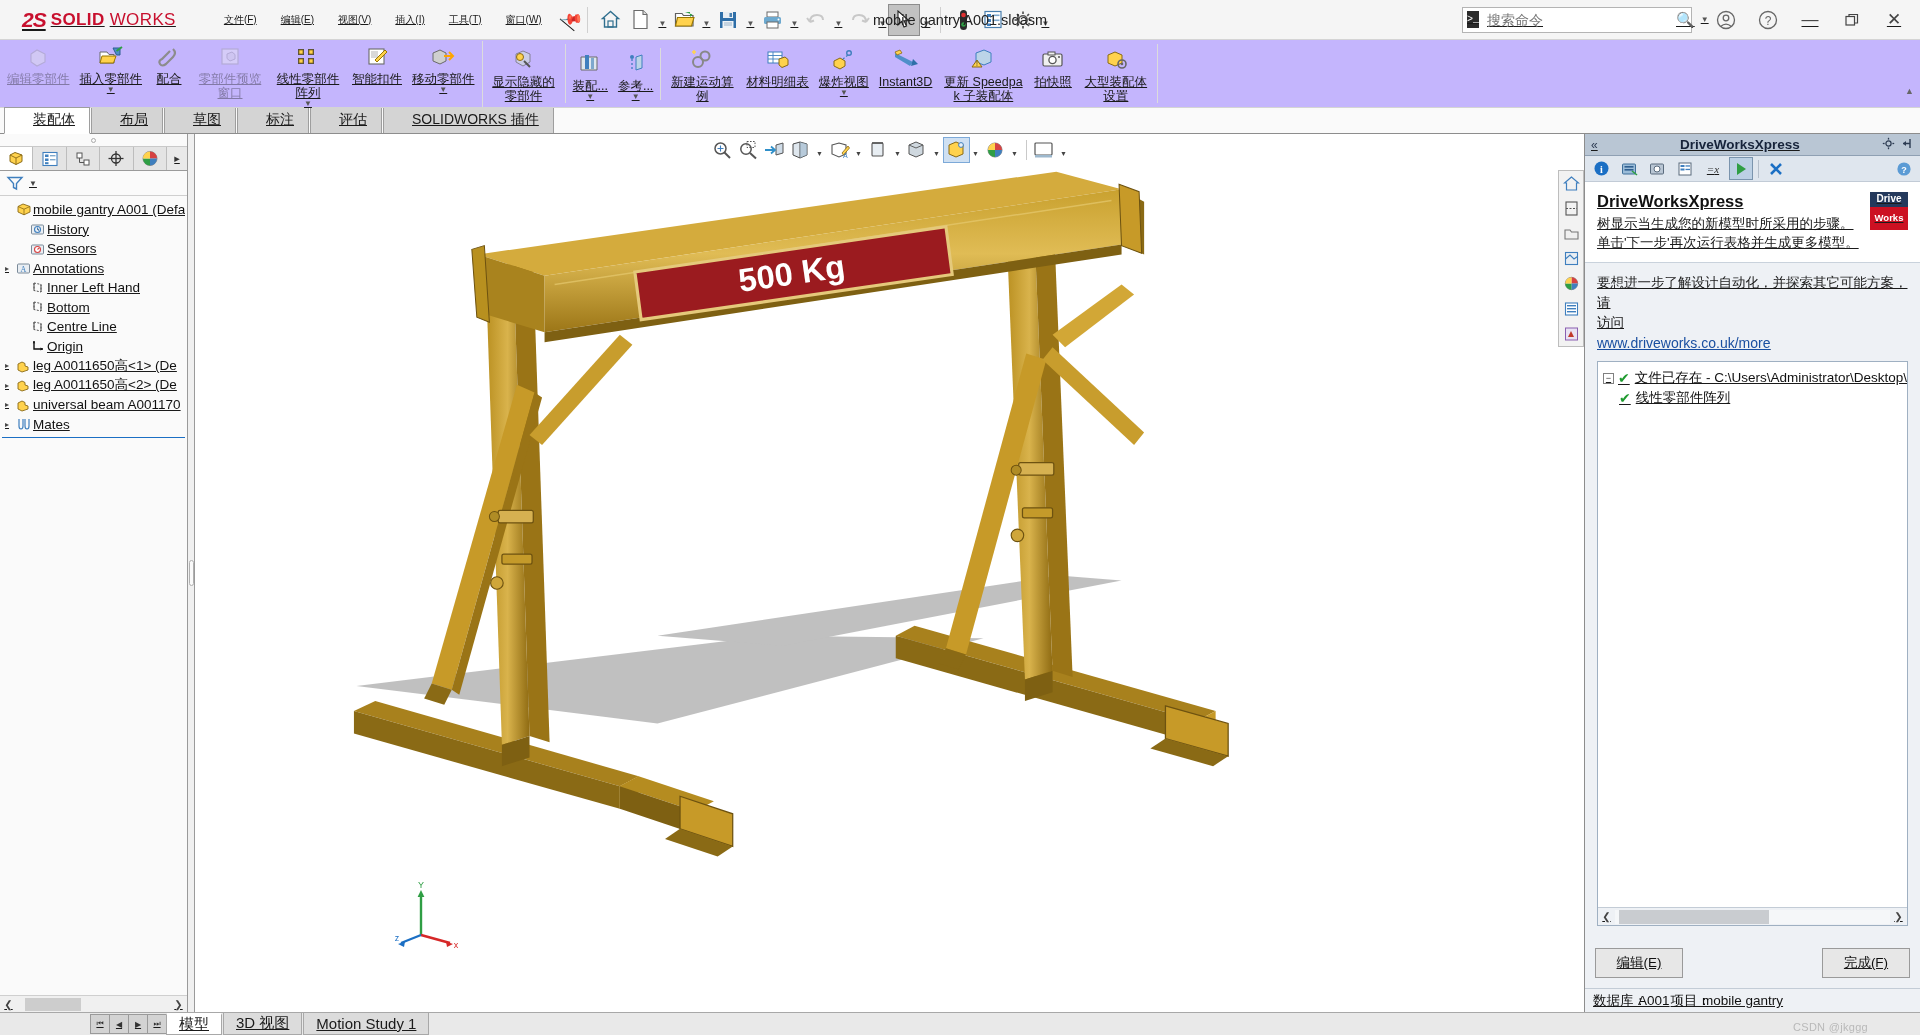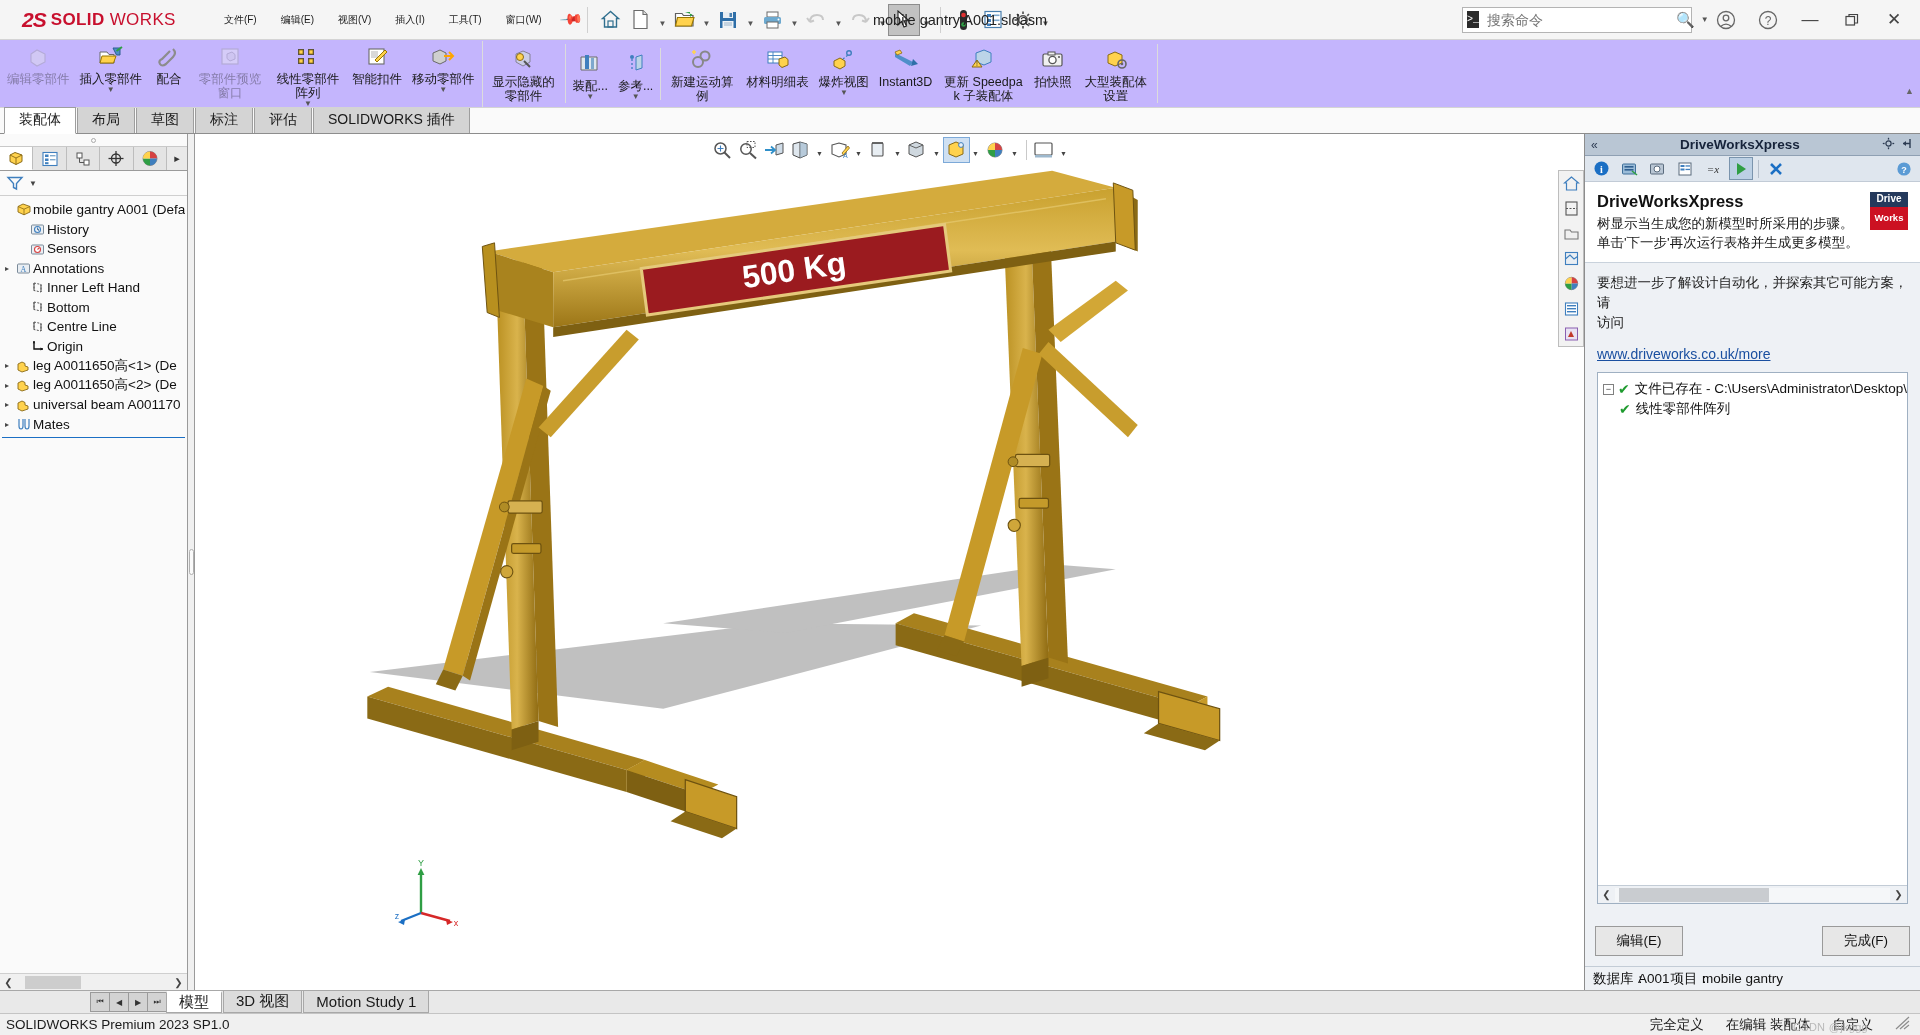--- a/index.html
+++ b/index.html
@@ -5,21 +5,21 @@
   * { box-sizing: border-box; }
   html, body {
     margin: 0; padding: 0;
     width: 1920px; height: 1035px;
     overflow: hidden;
     font-family: "Liberation Sans", "DejaVu Sans", sans-serif;
     font-size: 13px;
     background: #fff;
     color: #1a1a1a;
   }
-  .app { position: relative; width: 1920px; height: 1035px; display: flex; flex-direction: column; }
+  .app { position: relative; width: 1920px; height: 1035px; display: flex; flex-direction: column; text-decoration: underline; }
 
   
   .titlebar {
     height: 40px; min-height: 40px;
     background: #f5f5f5;
     border-bottom: 1px solid #d4d4d4;
     display: flex; align-items: center;
     position: relative;
   }
   .sw-logo { display: flex; align-items: center; padding: 0 16px 0 22px; gap: 5px; }
@@ -65,21 +65,21 @@
   }
   .ritem.dis { opacity: .38; }
   .ritem .ico { height: 26px; display: flex; align-items: center; justify-content: center; }
   .ritem .lbl { font-size: 12.5px; line-height: 14px; color: #1a1a1a; margin-top: 2px; word-break: break-all; }
   .ritem .dcar { font-size: 8px; color: #555; line-height: 7px; }
   .ribbon-collapse { position: absolute; right: 6px; top: 46px; font-size: 9px; color: #666; }
 
   
   .cmdtabs { height: 26px; min-height: 26px; background: #fafafa; display: flex; align-items: flex-end;
              border-bottom: 1px solid #8d8d8d; padding-left: 4px; }
-  .ctab { padding: 3px 14px 4px 14px; font-size: 14px; background: #d4d4d4; border: 1px solid #9e9e9e;
+  .ctab { padding: 3px 14px 4px 28px; font-size: 14px; background: #d4d4d4; border: 1px solid #9e9e9e;
           border-bottom: none; margin-right: 1px; cursor: default; color: #1a1a1a; }
   .ctab.active { background: #fff; border-bottom: 1px solid #fff; position: relative; top: 1px; }
 
   
   .body { flex: 1; display: flex; min-height: 0; position: relative; }
 
   
   .fm { width: 188px; min-width: 188px; background: #fafafa; display: flex; flex-direction: column;
         border-right: 1px solid #9a9a9a; position: relative; }
   .fm-grip { height: 12px; display: flex; align-items: center; justify-content: center; background: #fafafa; }
@@ -157,21 +157,21 @@
   .dwx-head { background: #fff; border-bottom: 1px solid #c9d2dc; padding: 10px 12px 10px 12px; display: flex; gap: 8px; }
   .dwx-head h2 { margin: 0 0 3px 0; font-size: 16.5px; font-weight: bold; color: #111; }
   .dwx-head p { margin: 0; font-size: 13.5px; line-height: 19px; color: #1a1a1a; }
   .dw-logo { width: 38px; height: 38px; flex: none; display: flex; flex-direction: column; }
   .dw-logo .a { background: #24395c; color: #fff; font-size: 10px; font-weight: bold; text-align: center;
                 line-height: 14px; height: 15px; }
   .dw-logo .b { background: #cc1122; color: #fff; font-size: 9.5px; font-weight: bold; text-align: center;
                 line-height: 22px; flex: 1; }
   .dwx-body { flex: 1; padding: 10px 12px; display: flex; flex-direction: column; min-height: 0; }
   .dwx-body .note { font-size: 13.5px; line-height: 20px; color: #1a1a1a; }
-  .dwx-link { color: #1a4fa0; text-decoration: underline; font-size: 14px; display: inline-block; margin-top: 13px; cursor: pointer; }
+  .dwx-link { color: #1a4fa0; text-decoration: underline; font-size: 14px; display: inline-block; margin-top: 2px; cursor: pointer; }
   .dwx-tree { margin-top: 10px; flex: 1; background: #fff; border: 1px solid #9fb0c2; overflow: hidden;
               display: flex; flex-direction: column; min-height: 0; }
   .dwx-tree-inner { flex: 1; padding: 6px 5px; overflow: hidden; }
   .dwt-row { display: flex; align-items: center; font-size: 13.5px; white-space: nowrap; height: 20px; color: #111; }
   .dwt-box { width: 11px; height: 11px; border: 1px solid #808080; background: #fff; font-size: 9px;
              display: flex; align-items: center; justify-content: center; line-height: 9px; margin-right: 4px;
              flex: none; color: #333; cursor: default; }
   .chk { color: #1f9b2f; font-size: 14px; margin-right: 5px; }
   .dwt-indent { width: 16px; flex: none; }
   .dwx-hsb { height: 18px; border-top: 1px solid #c3ccd6; background: #eef1f5; display: flex; align-items: center; }
@@ -1123,28 +1123,15 @@
       <div class="nbtn">⏮</div>
       <div class="nbtn">◀</div>
       <div class="nbtn">▶</div>
       <div class="nbtn">⏭</div>
     </div>
     <div class="btab active">模型</div>
     <div class="btab">3D 视图</div>
     <div class="btab">Motion Study 1</div>
   </div>
 
-  <div class="statusbar">
-    <span>SOLIDWORKS Premium 2023 SP1.0</span>
-    <div class="sb-right">
-      <span>完全定义</span>
-      <span>在编辑 装配体</span>
-      <span>自定义</span>
-      <span>
-        <svg width="15" height="14" viewBox="0 0 15 14">
-            <path d="M14 1 L1 13 M14 5 L5 13 M14 9 L9 13" stroke="#8d8d8d" stroke-width="1.2" fill="none"></path>
-          </svg>
-      </span>
-    </div>
-  </div>
 
   <div class="watermark">CSDN @jkggg</div>
 </div>
 
 </body></html>

